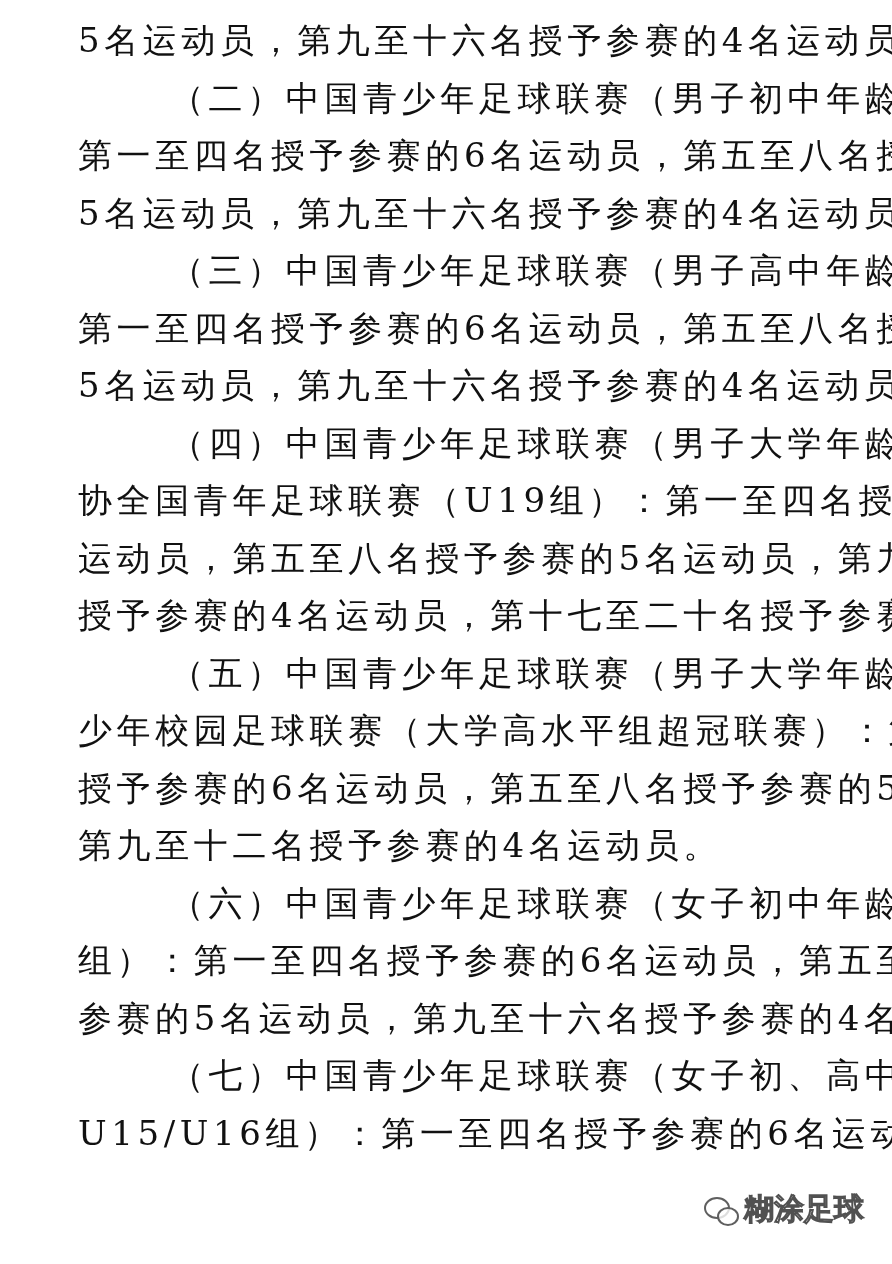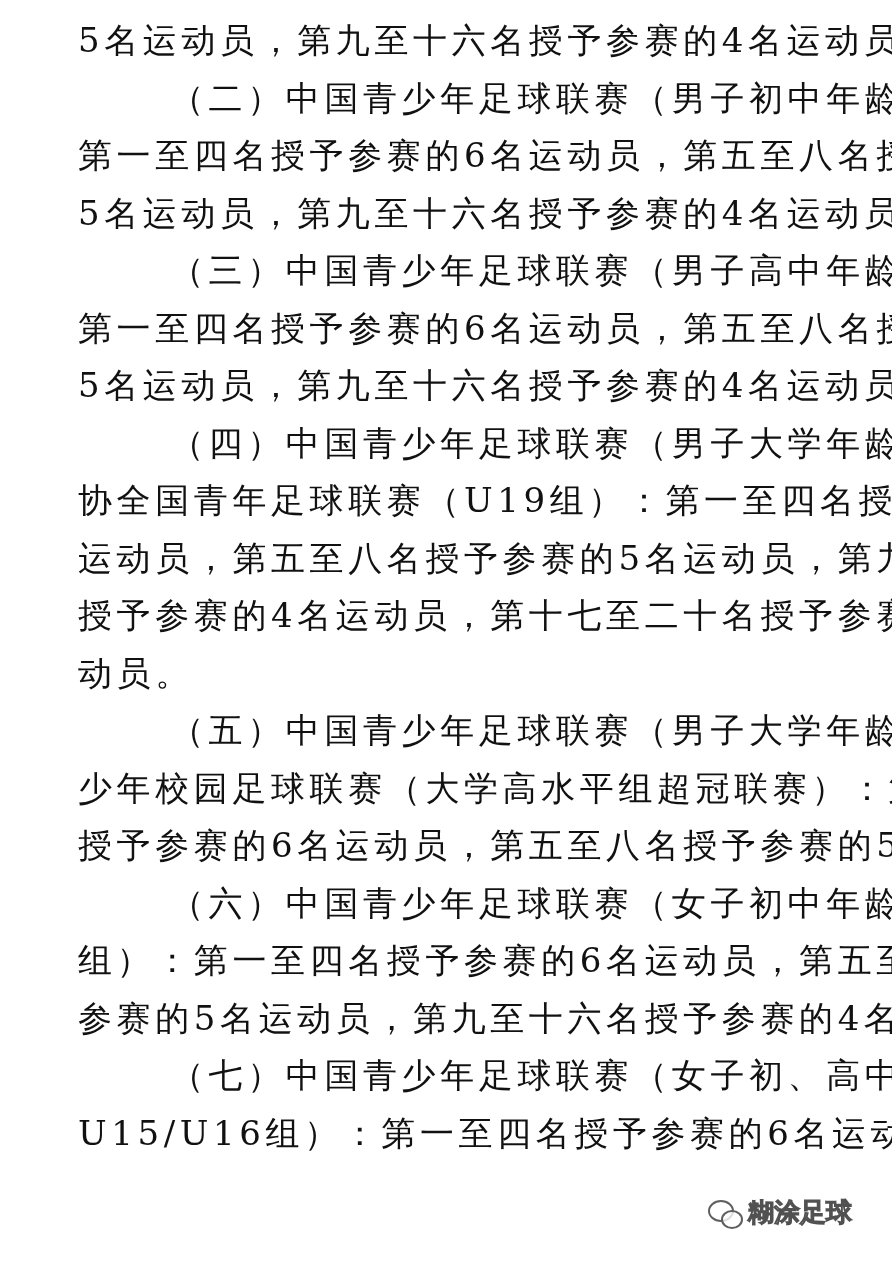--- a/index.html
+++ b/index.html
@@ -27,28 +27,28 @@
       font-size: 34px;
       letter-spacing: 4.6px;
       white-space: nowrap;
       overflow: visible;
     }
     .line.indent {
       padding-left: 92px;
     }
     .watermark {
       position: absolute;
-      right: 40px;
+      right: 28px;
       bottom: 34px;
       display: flex;
       align-items: center;
       gap: 6px;
       color: #ffffff;
       font-family: "DejaVu Sans", "Liberation Sans", sans-serif;
-      font-size: 26px;
+      font-size: 30px;
       font-weight: bold;
       -webkit-text-stroke: 1px #333333;
       opacity: 0.85;
     }
     .wm-logo {
       width: 34px;
       height: 30px;
       position: relative;
     }
     .wm-logo span {
@@ -72,25 +72,25 @@
   <div class="line">5名运动员，第九至十六名授予参赛的4名运动员。</div>
 
   <div class="line indent">（三）中国青少年足球联赛（男子高中年龄段U17组）：</div>
   <div class="line">第一至四名授予参赛的6名运动员，第五至八名授予参赛的</div>
   <div class="line">5名运动员，第九至十六名授予参赛的4名运动员，第十七</div>
 
   <div class="line indent">（四）中国青少年足球联赛（男子大学年龄段）中国足</div>
   <div class="line">协全国青年足球联赛（U19组）：第一至四名授予参赛的6名</div>
   <div class="line">运动员，第五至八名授予参赛的5名运动员，第九至十六名</div>
   <div class="line">授予参赛的4名运动员，第十七至二十名授予参赛的3名运</div>
-  <div class="line">动员。</div>
 
   <div class="line indent">（五）中国青少年足球联赛（男子大学年龄段）全国青</div>
   <div class="line">少年校园足球联赛（大学高水平组超冠联赛）：第一至四名</div>
   <div class="line">授予参赛的6名运动员，第五至八名授予参赛的5名运动员，</div>
+  <div class="line">第九至十二名授予参赛的4名运动员。</div>
 
   <div class="line indent">（六）中国青少年足球联赛（女子初中年龄段U13/U14</div>
   <div class="line">组）：第一至四名授予参赛的6名运动员，第五至八名授予</div>
   <div class="line">参赛的5名运动员，第九至十六名授予参赛的4名运动员。</div>
 
   <div class="line indent">（七）中国青少年足球联赛（女子初、高中年龄段</div>
   <div class="line">U15/U16组）：第一至四名授予参赛的6名运动员，第五至八</div>
 </div>
 
 <div class="watermark">

